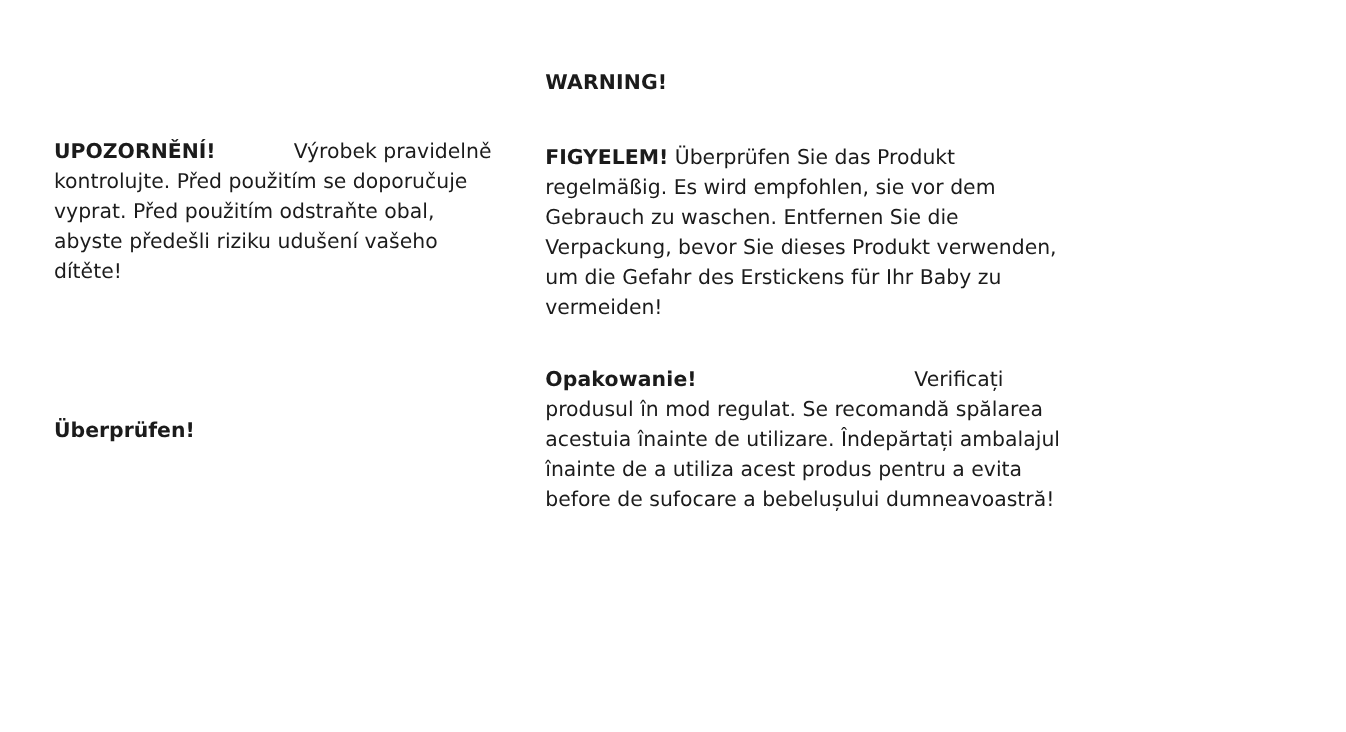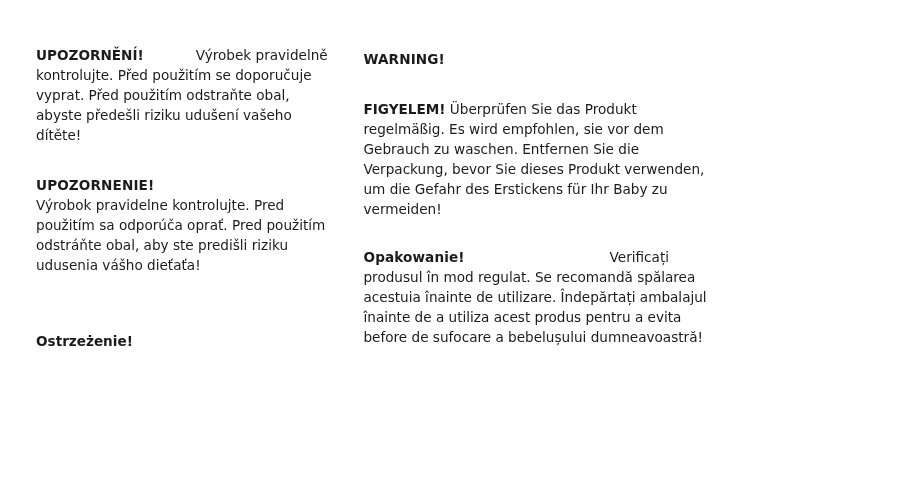--- a/index.html
+++ b/index.html
@@ -77,37 +77,29 @@
     <div class="col-left">
 
       <div class="notice">
         <p>
           <span class="lead">UPOZORNĚNÍ!</span><span class="inline-gap-lg"></span><span>Výrobek pravidelně kontrolujte. Před použitím se doporučuje vyprat. Před použitím odstraňte obal, abyste předešli riziku udušení vašeho dítěte!</span>
         </p>
       </div>
 
       <div class="gap-1"></div>
 
-      <div class="notice">
-        <p>
-          <span class="lead-tight">UPOZORNENIE!</span>
-        </p>
-        <p>
-          <span>Výrobok pravidelne kontrolujte. Pred použitím sa odporúča oprať. Pred použitím odstráňte obal, aby ste predišli riziku udusenia vášho dieťaťa!</span>
-        </p>
-      </div>
 
       <div class="gap-2"></div>
 
 
       <div class="gap-3"></div>
 
       <div class="notice">
         <p>
-          <span class="lead">Ostrzeżenie!</span>
+          <span class="lead">Überprüfen!</span>
         </p>
       </div>
 
     </div>
 
     <div class="col-right">
 
       <div class="notice">
         <p>
           <span class="lead-tight">WARNING!</span>

